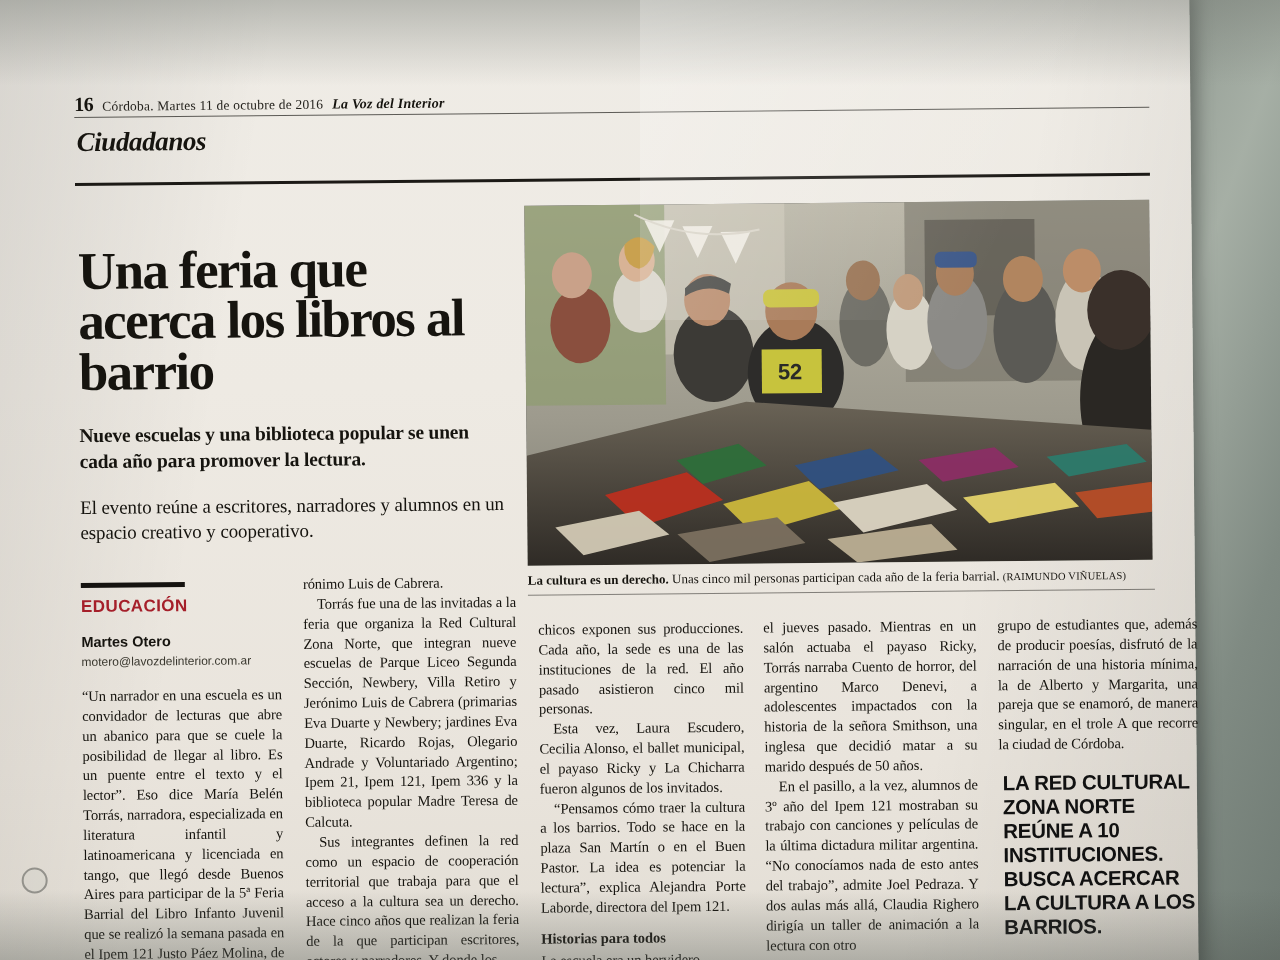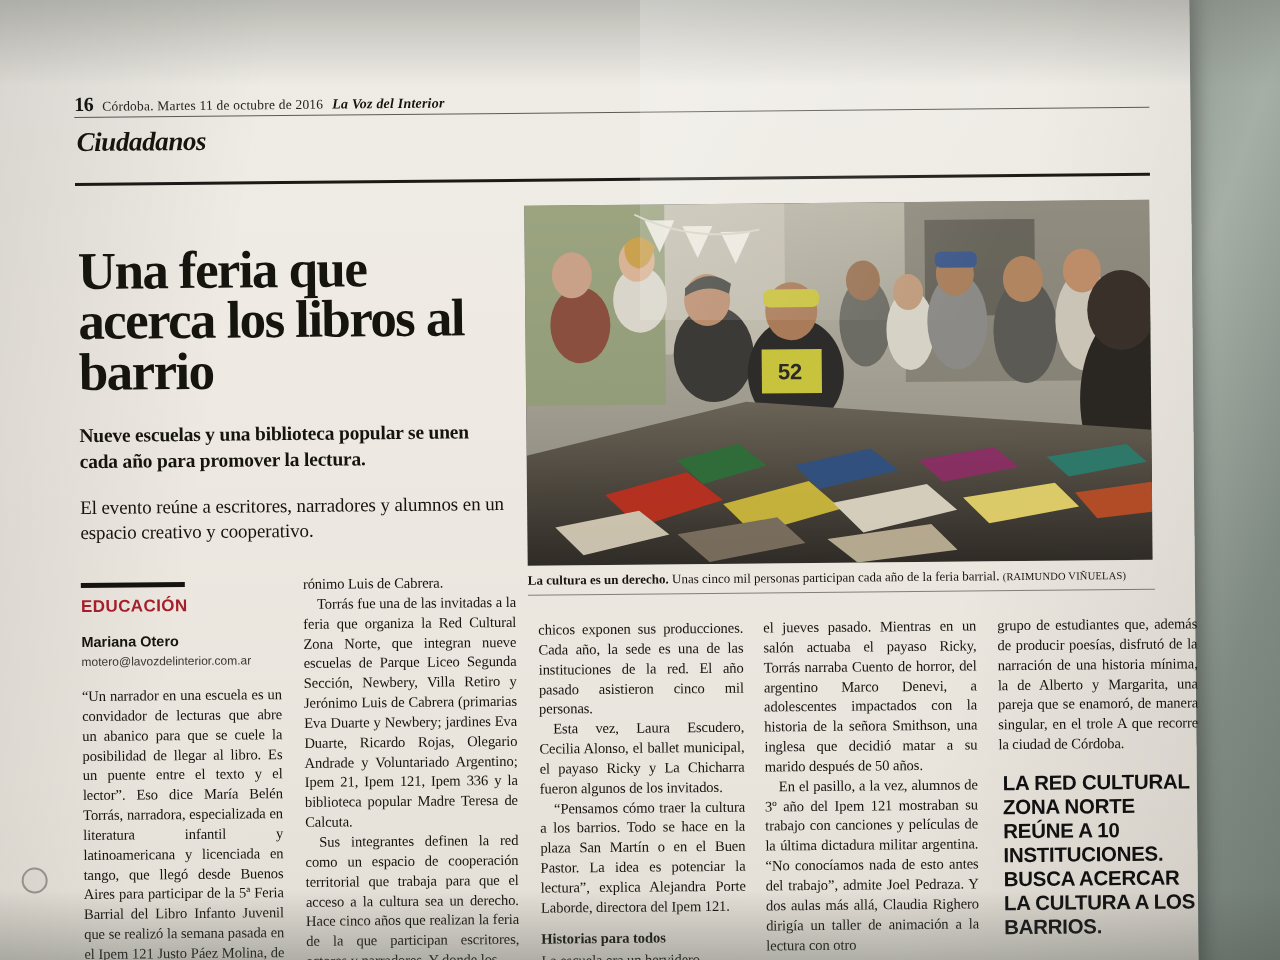--- a/index.html
+++ b/index.html
@@ -291,21 +291,21 @@
     <div class="section-name">Ciudadanos</div>
 
     <div class="rule-thick" style="top:178px;"></div>
 
     <h1 class="headline">Una feria que acerca los libros al barrio</h1>
     <div class="deck">Nueve escuelas y una biblioteca popular se unen cada año para promover la lectura.</div>
     <div class="subdeck">El evento reúne a escritores, narradores y alumnos en un espacio creativo y cooperativo.</div>
 
     <div class="byline-rule"></div>
     <div class="kicker">EDUCACIÓN</div>
-    <div class="author">Mariana Otero</div>
+    <div class="author">Martes Otero</div>
     <div class="author-mail">motero@lavozdelinterior.com.ar</div>
 
     <div class="photo">
       <svg width="625" height="360" viewBox="0 0 625 360">
         <defs>
           <linearGradient id="wall" x1="0" y1="0" x2="0" y2="1">
             <stop offset="0%" stop-color="#b9b5a6"></stop>
             <stop offset="60%" stop-color="#9d9a8d"></stop>
             <stop offset="100%" stop-color="#7e7c72"></stop>
           </linearGradient>

